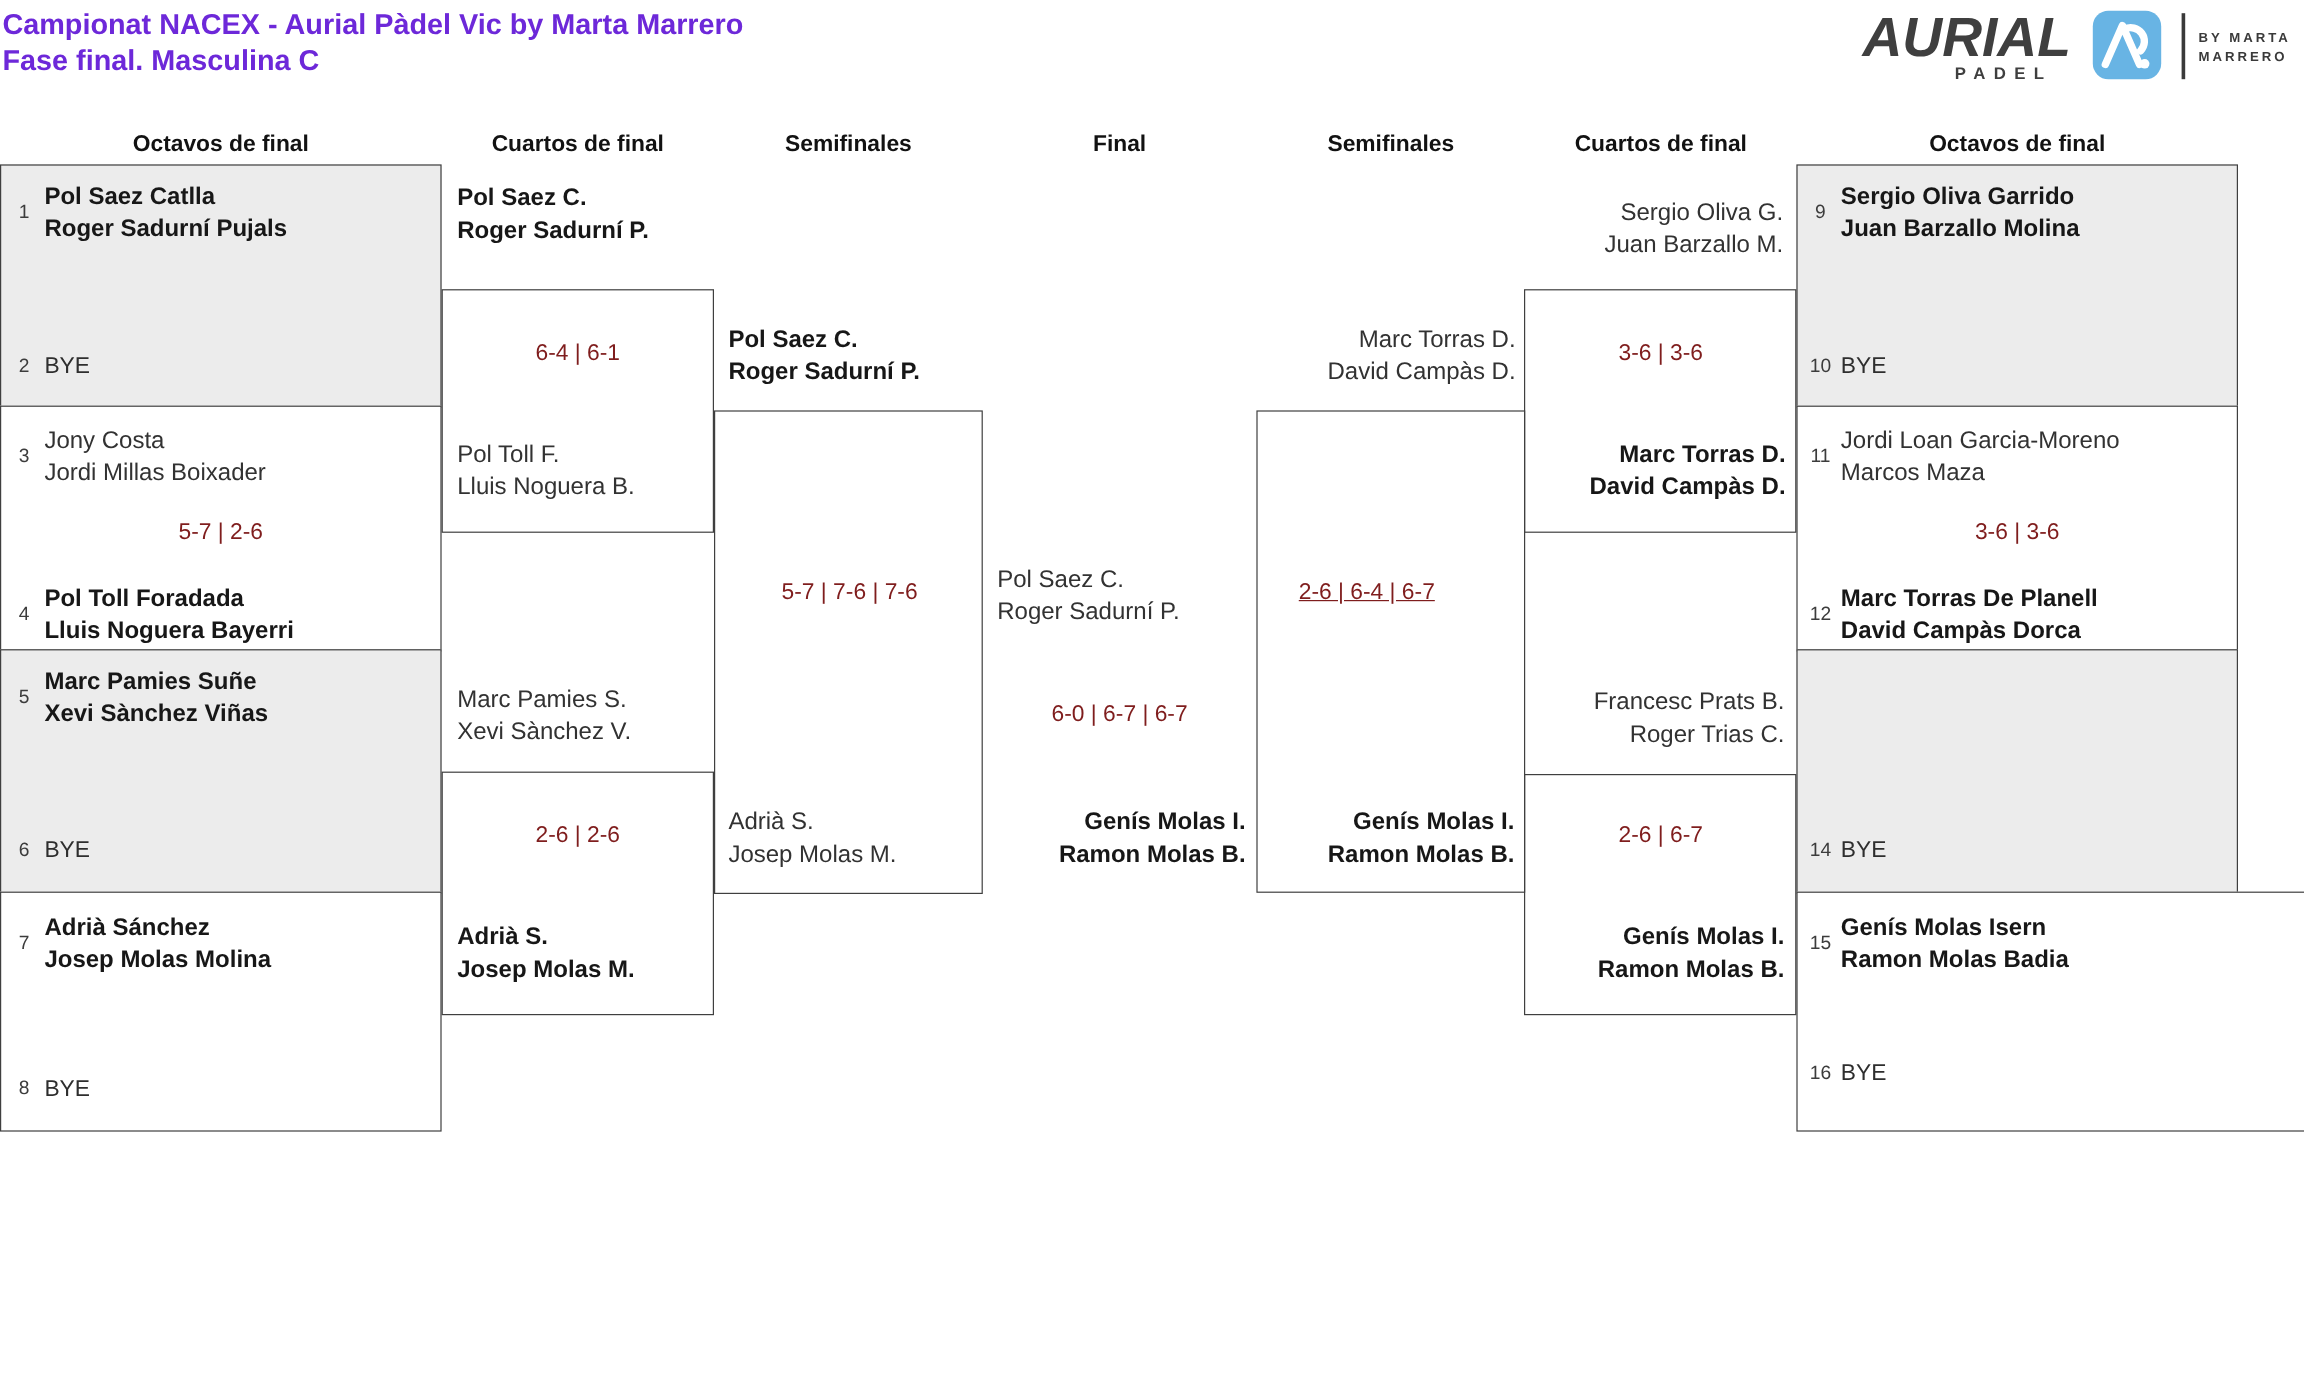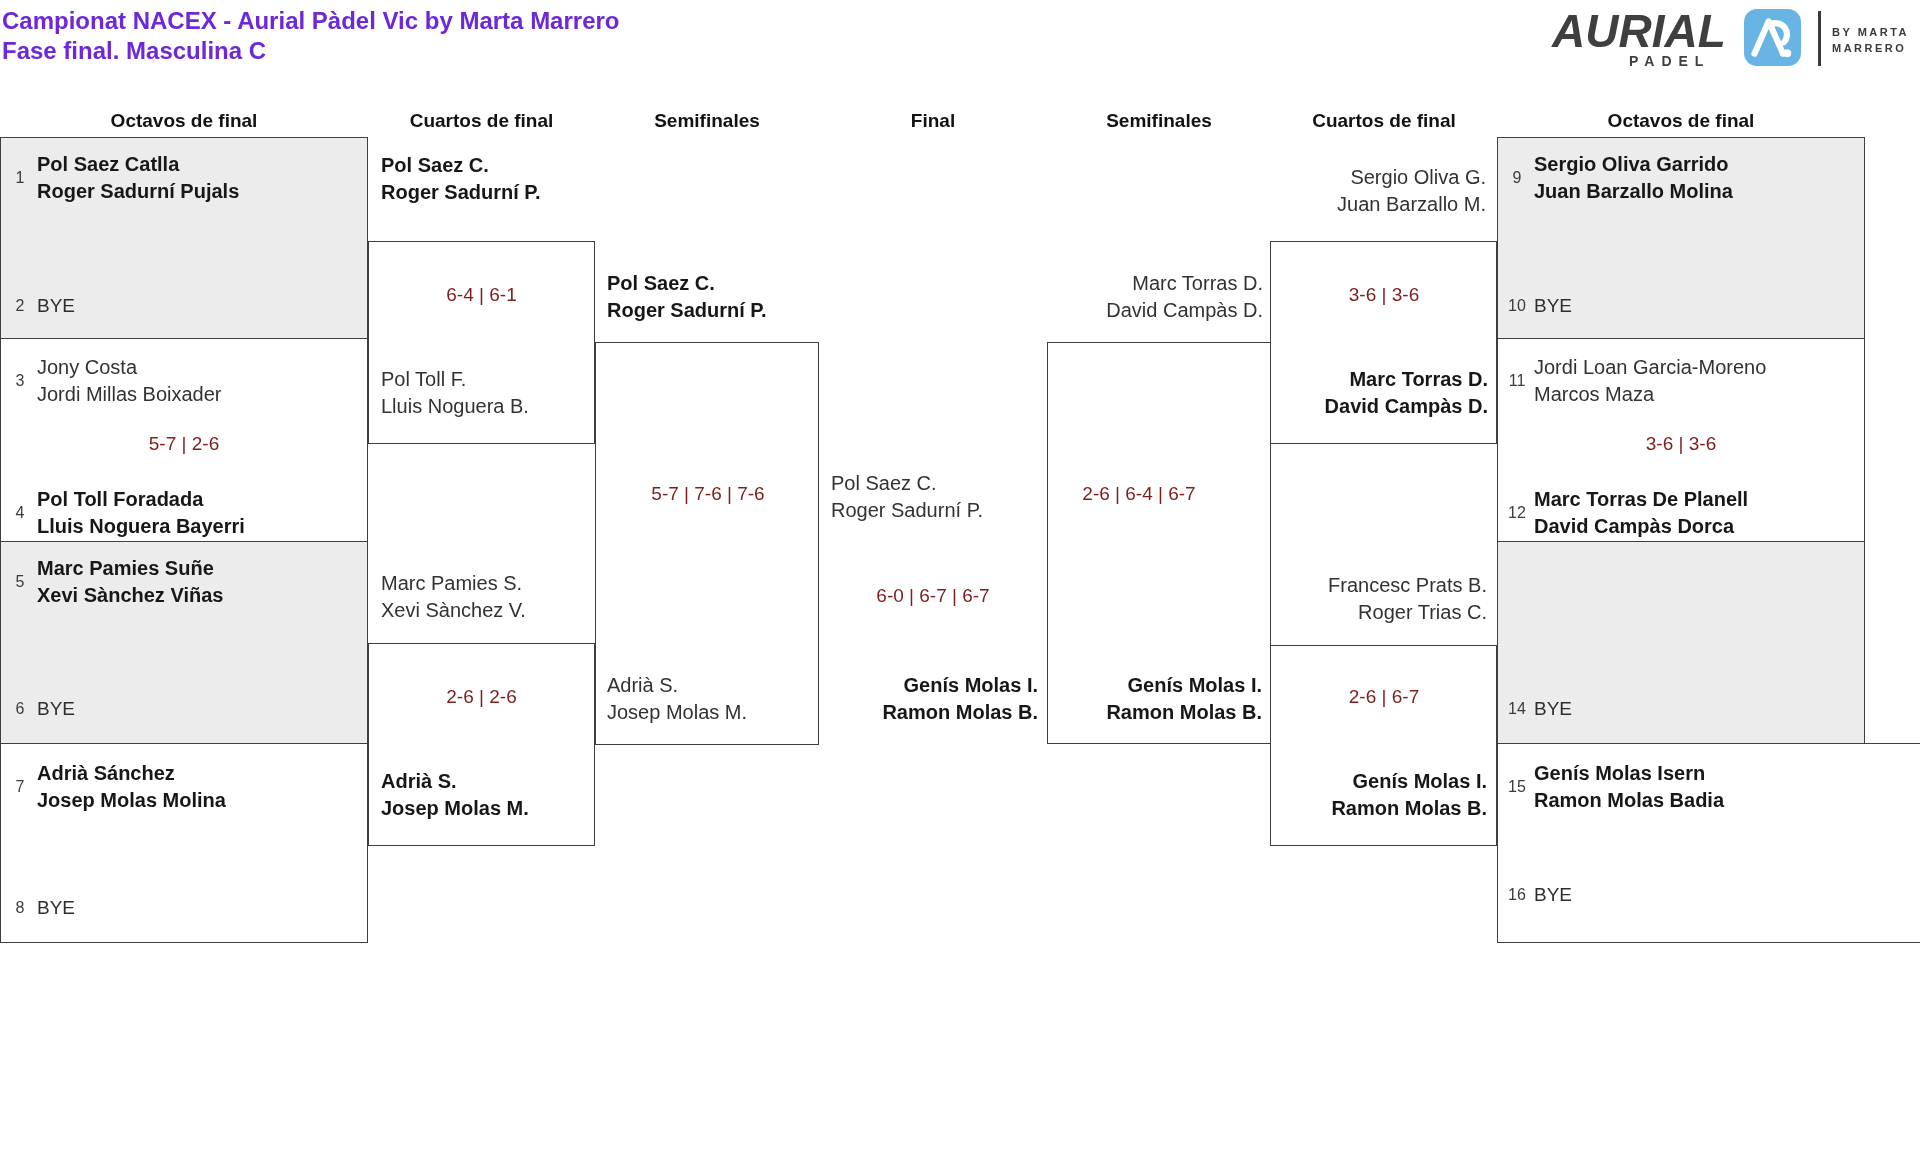--- a/index.html
+++ b/index.html
@@ -222,21 +222,21 @@
   <div class="score" style="left:819px;top:585px;width:228px;">6-0 | 6-7 | 6-7</div>
   <div class="lbl bold r" style="left:819px;top:672px;width:219px;">
     <div>Genís Molas I.</div>
     <div>Ramon Molas B.</div>
   </div>
 
   <div class="lbl r" style="left:1047px;top:270px;width:216px;">
     <div>Marc Torras D.</div>
     <div>David Campàs D.</div>
   </div>
-  <div class="score" style="left:1047px;top:483px;width:184px;">2-6 | 6-4 | 6-7</div>
+  <div class="score" style="left:1047px;top:483px;width:184px;text-decoration:underline;">2-6 | 6-4 | 6-7</div>
   <div class="lbl bold r" style="left:1047px;top:672px;width:215px;">
     <div>Genís Molas I.</div>
     <div>Ramon Molas B.</div>
   </div>
 
   <div class="lbl r" style="left:1271px;top:164px;width:215px;">
     <div>Sergio Oliva G.</div>
     <div>Juan Barzallo M.</div>
   </div>
   <div class="score" style="left:1271px;top:284px;width:226px;">3-6 | 3-6</div>

